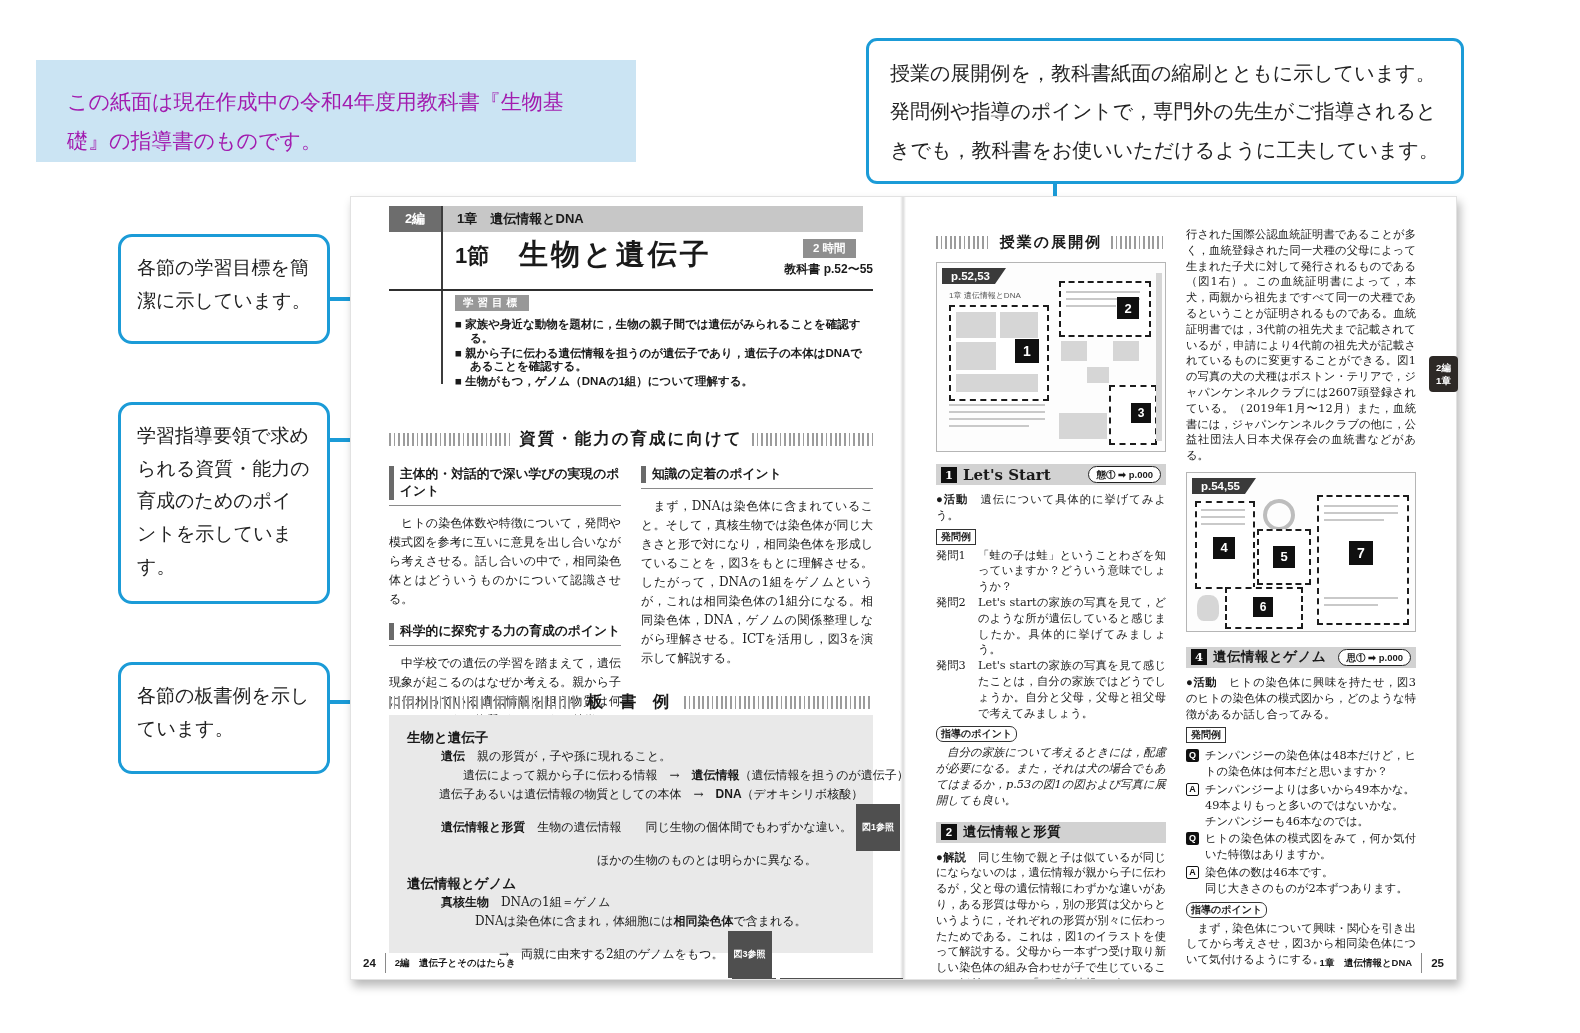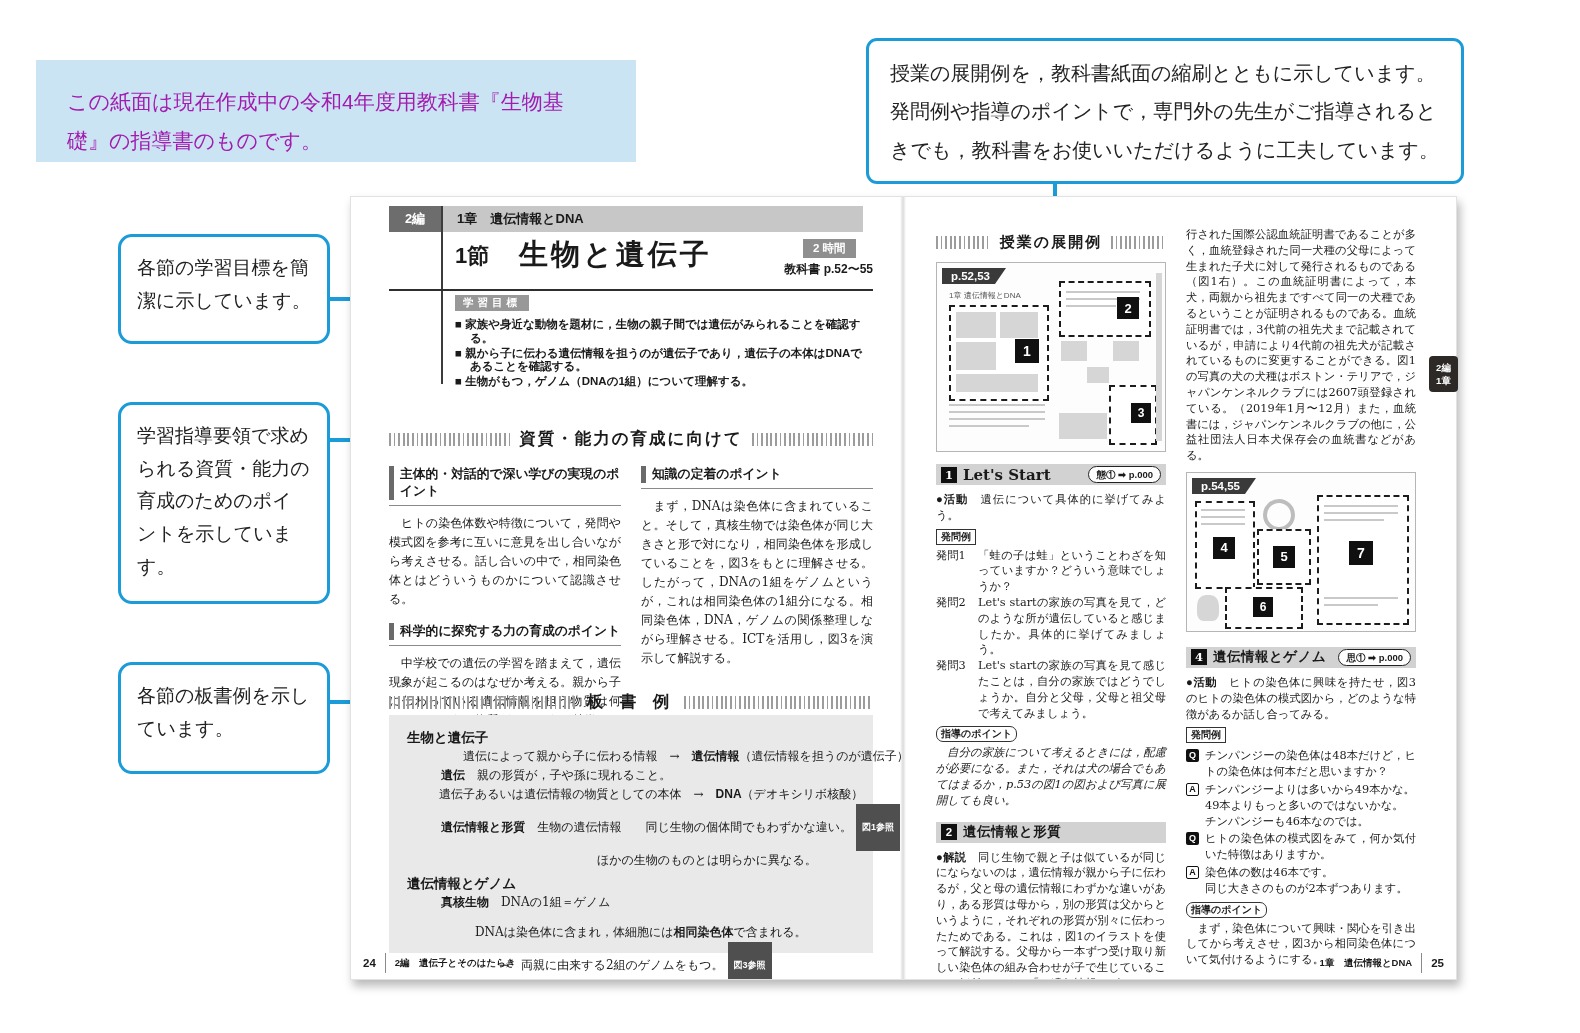--- a/index.html
+++ b/index.html
@@ -210,28 +210,28 @@
       </div>
 
       <div class="abs shead sh-b">
         <div class="stripe"></div>
         <span class="txt">板 書 例</span>
         <div class="stripe"></div>
       </div>
 
       <div class="abs bansho jserif">
         <div class="bx-h">生物と遺伝子</div>
+        <div class="bx-line" style="margin-left:34px;"><span class="bterm">遺伝</span><span>　親の形質が，子や孫に現れること。</span></div>
         <div class="bx-line" style="margin-left:56px;"><span>遺伝によって親から子に伝わる情報　→　</span><span class="bkey">遺伝情報</span><span>（遺伝情報を担うのが遺伝子）</span></div>
-        <div class="bx-line" style="margin-left:34px;"><span class="bterm">遺伝</span><span>　親の形質が，子や孫に現れること。</span></div>
         <div class="bx-line" style="margin-left:32px;"><span>遺伝子あるいは遺伝情報の物質としての本体　→　</span><span class="bkey">DNA</span><span>（デオキシリボ核酸）</span></div>
         <div class="bx-line" style="margin-left:34px;"><span class="bterm">遺伝情報と形質</span><span>　生物の遺伝情報　　同じ生物の個体間でもわずかな違い。</span><span class="refbadge">図1参照</span></div>
         <div class="bx-line" style="margin-left:190px;">ほかの生物のものとは明らかに異なる。</div>
         <div class="bx-h" style="margin-top:3px;">遺伝情報とゲノム</div>
         <div class="bx-line" style="margin-left:34px;"><span class="bterm">真核生物</span><span>　DNAの1組＝ゲノム</span></div>
-        <div class="bx-line" style="margin-left:68px;margin-top:11px;"><span>DNAは染色体に含まれ，体細胞には</span><span class="bkey">相同染色体</span><span>で含まれる。</span></div>
+        <div class="bx-line" style="margin-left:68px;"><span>DNAは染色体に含まれ，体細胞には</span><span class="bkey">相同染色体</span><span>で含まれる。</span></div>
         <div class="bx-line" style="margin-left:92px;"><span>→　両親に由来する2組のゲノムをもつ。</span><span class="refbadge">図3参照</span></div>
         <div class="bx-line" style="margin-left:34px;"><span class="bterm">原核生物</span><span>　通常，1本のDNAからなる1組のゲノム。</span><span class="refbadge">図2参照</span><span class="refbadge">DVD動画①遺伝情報とゲノム</span></div>
       </div>
 
       <div class="abs foot" style="left:12px;">
         <span class="pn">24</span>
         <span class="dv"></span>
         <span class="lbl">2編　遺伝子とそのはたらき</span>
       </div>
     </div>

